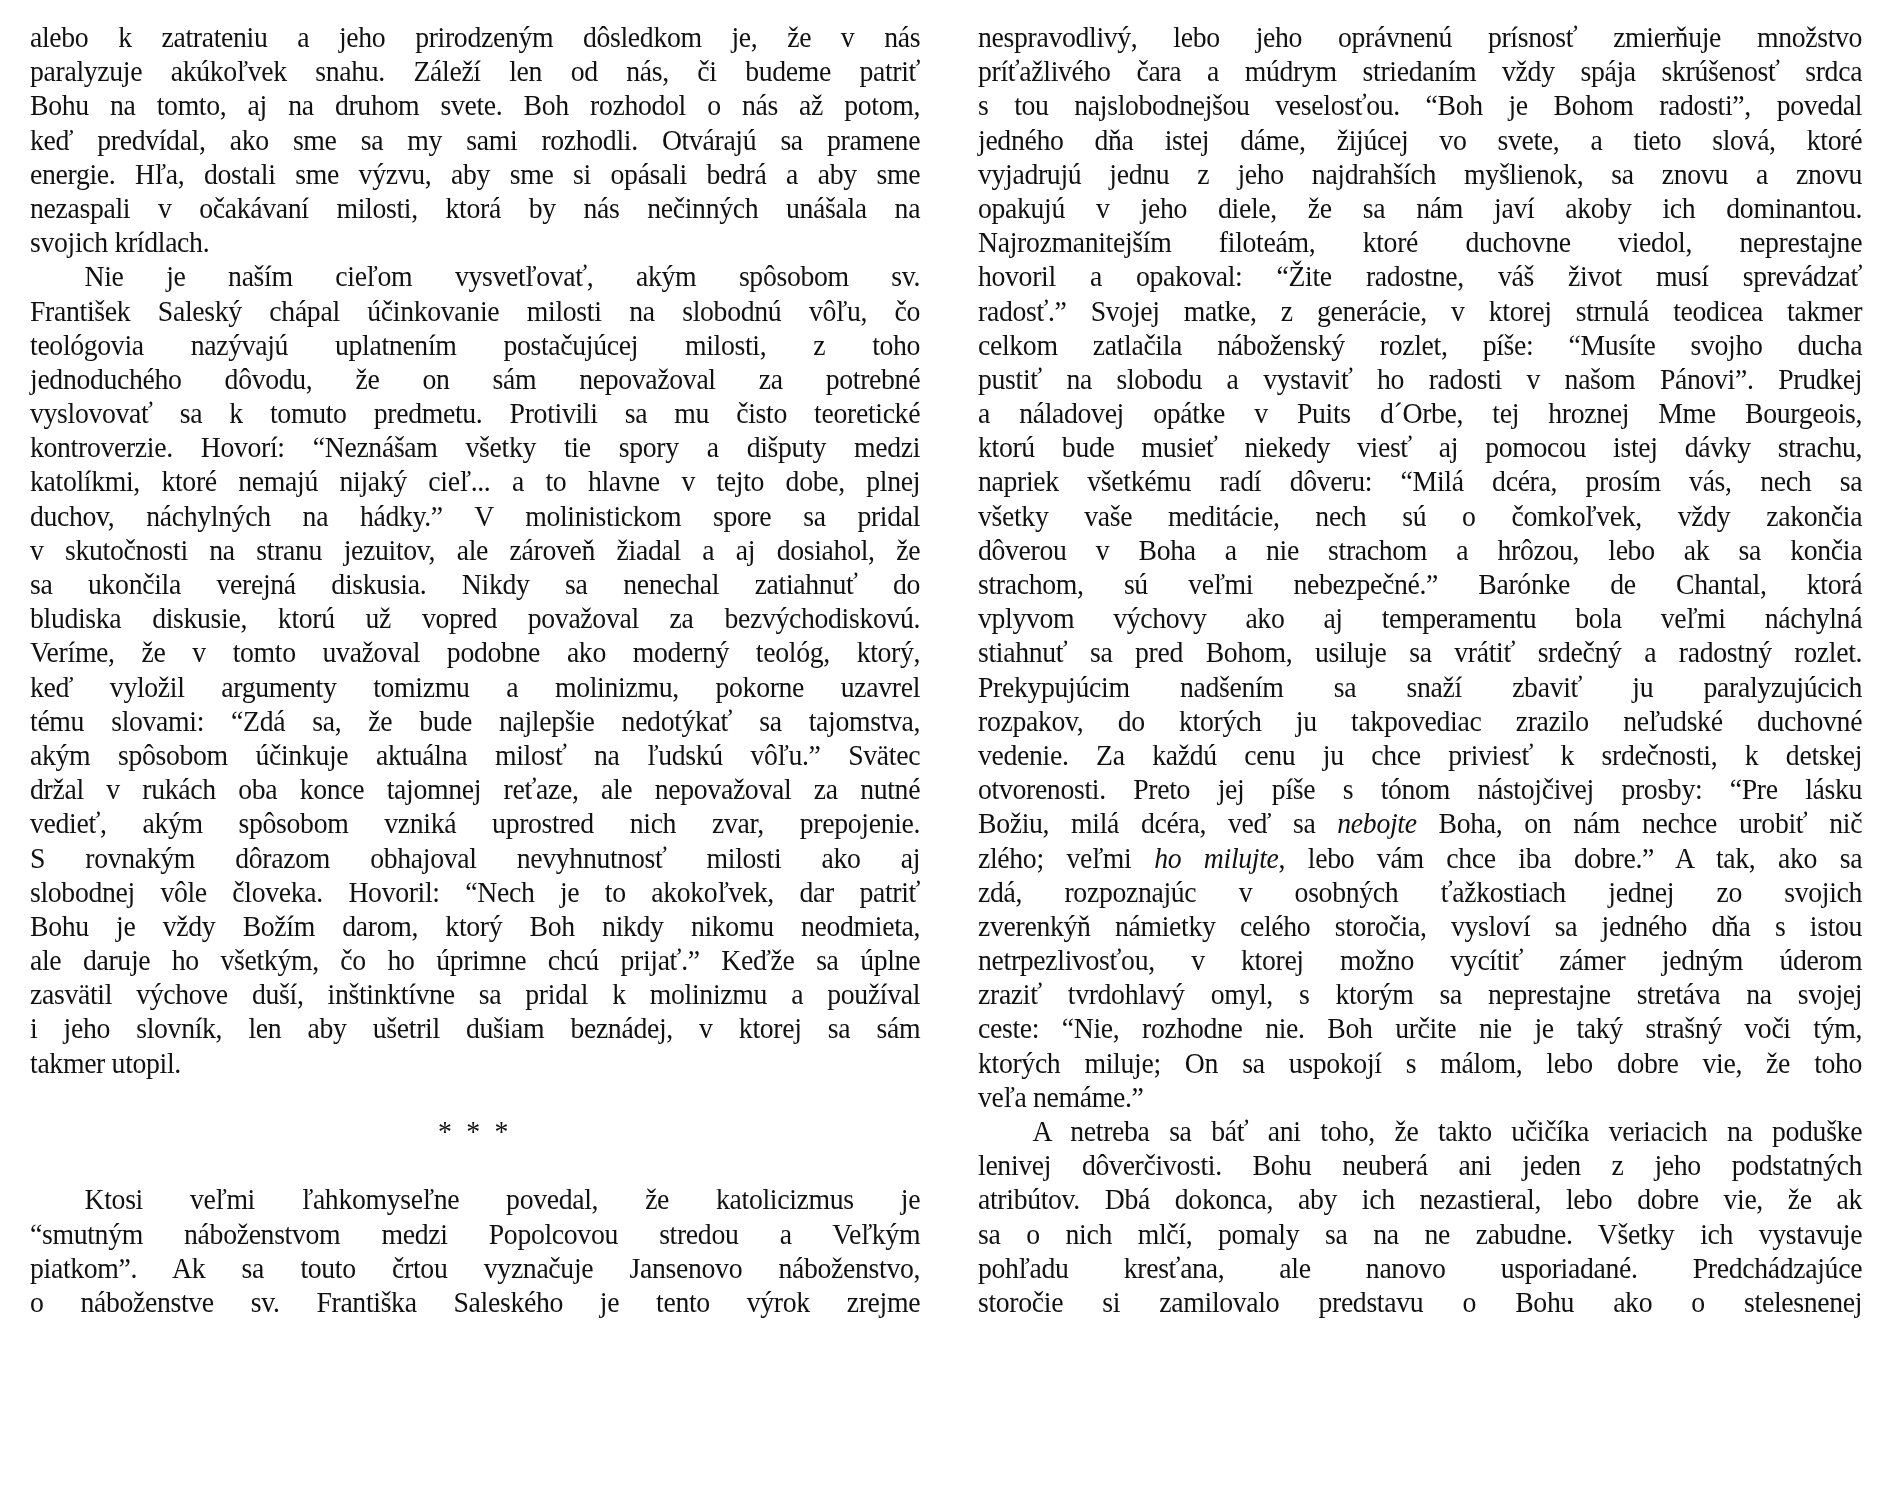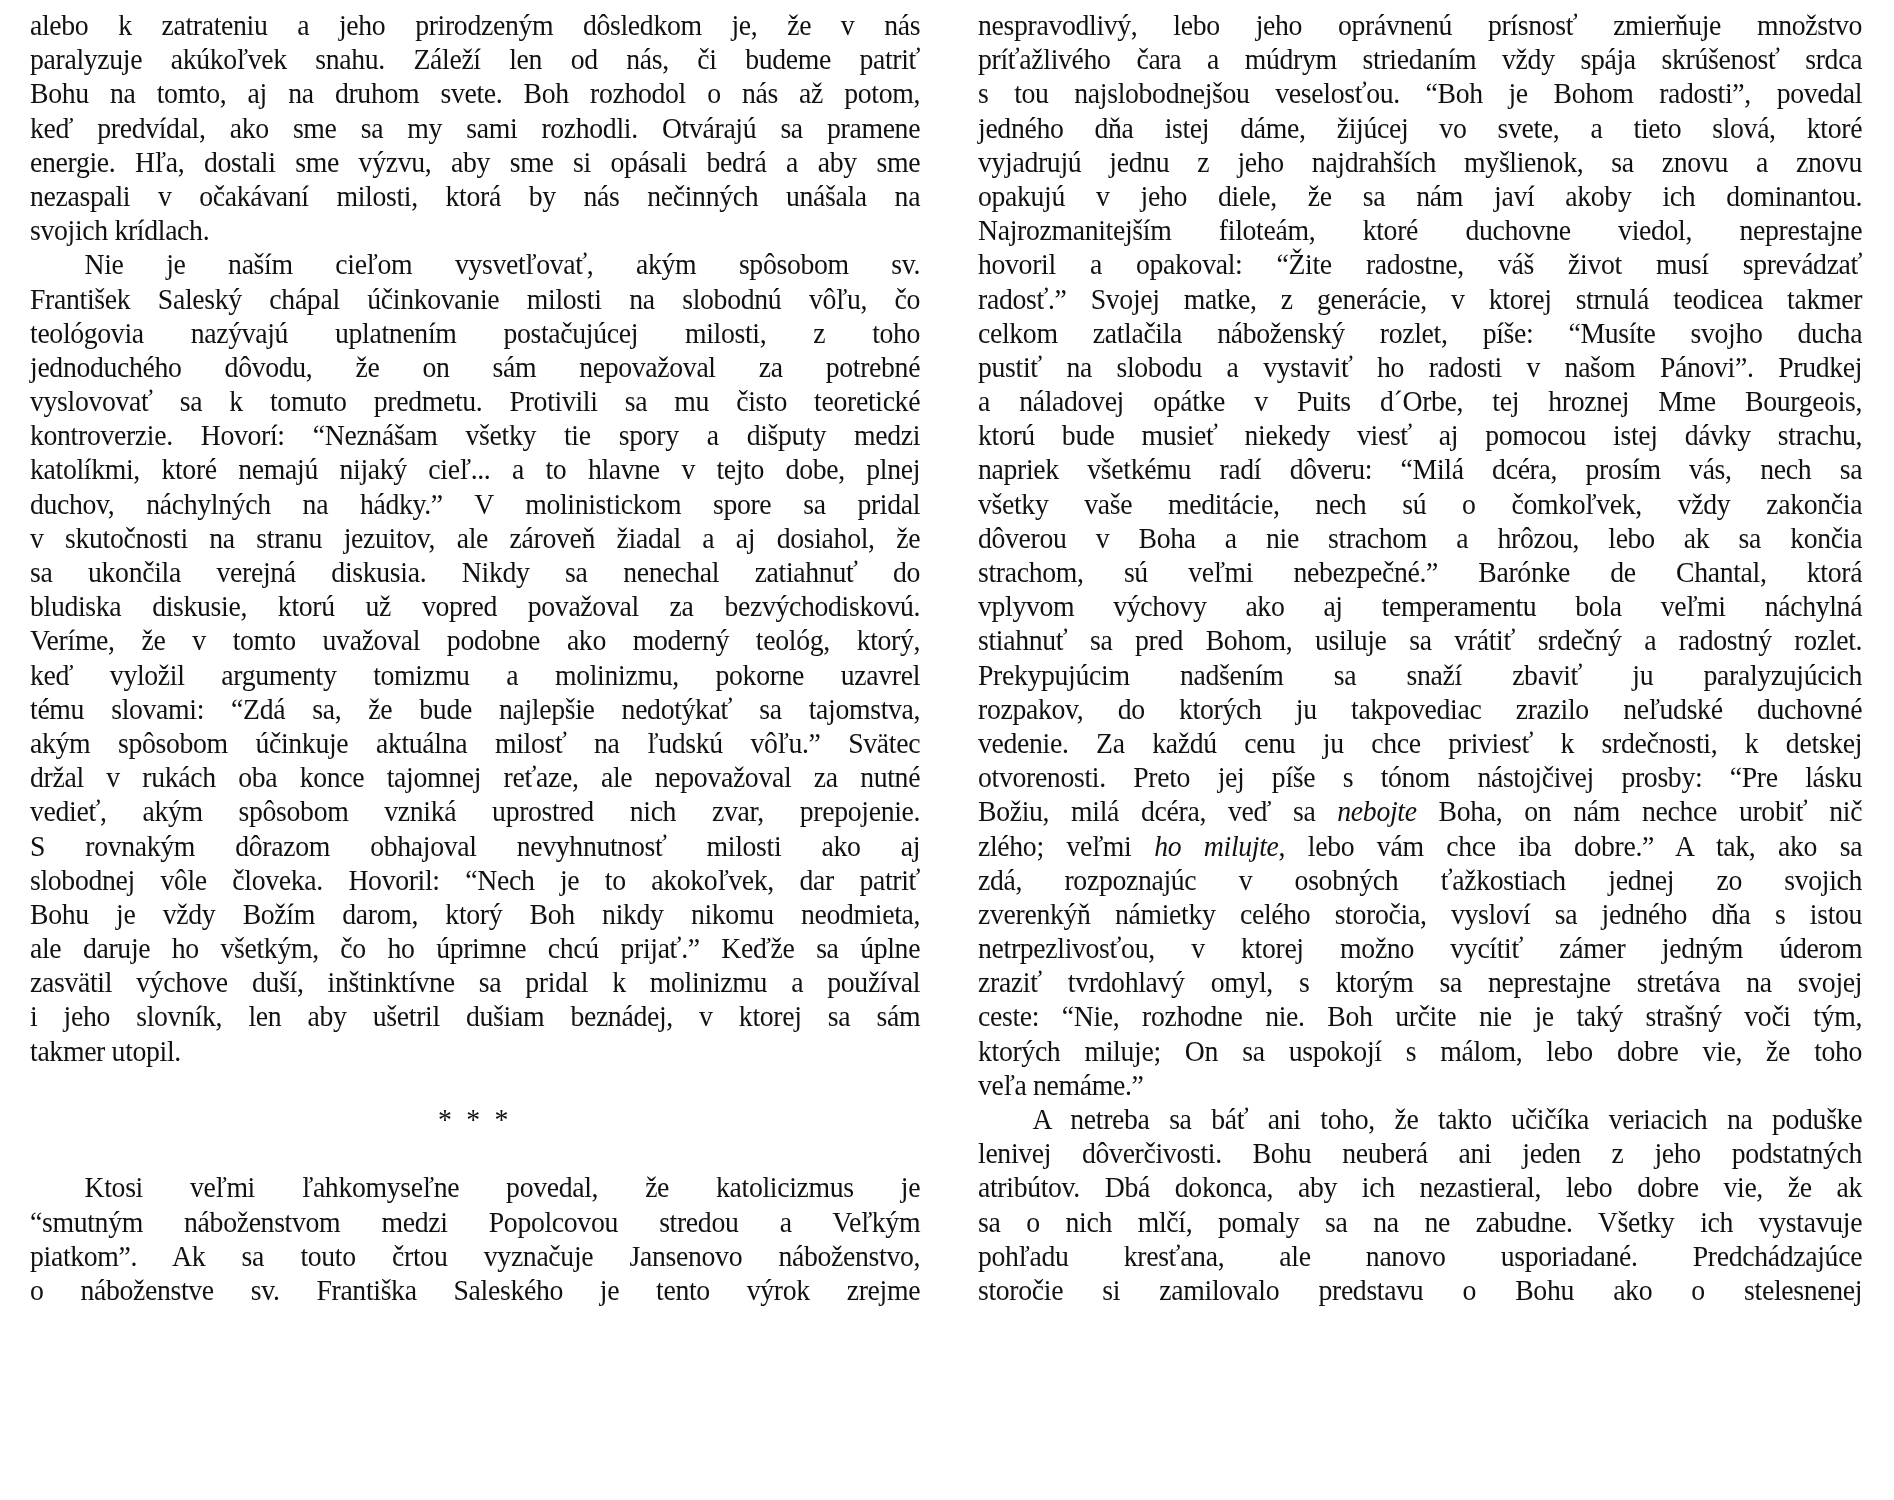--- a/index.html
+++ b/index.html
@@ -10,21 +10,21 @@
   body {
     width: 1894px;
     height: 1500px;
     position: relative;
     overflow: hidden;
     font-family: "Liberation Serif", "DejaVu Serif", serif;
     color: #111111;
   }
   .column {
     position: absolute;
-    top: 8px;
+    top: 20px;
   }
   #col-left { left: 30px; width: 890px; }
   #col-right { left: 978px; width: 884px; }
   .line {
     display: block;
     height: 34.2px;
     line-height: 34.2px;
     font-size: 29.5px;
     white-space: nowrap;
     text-align: justify;

